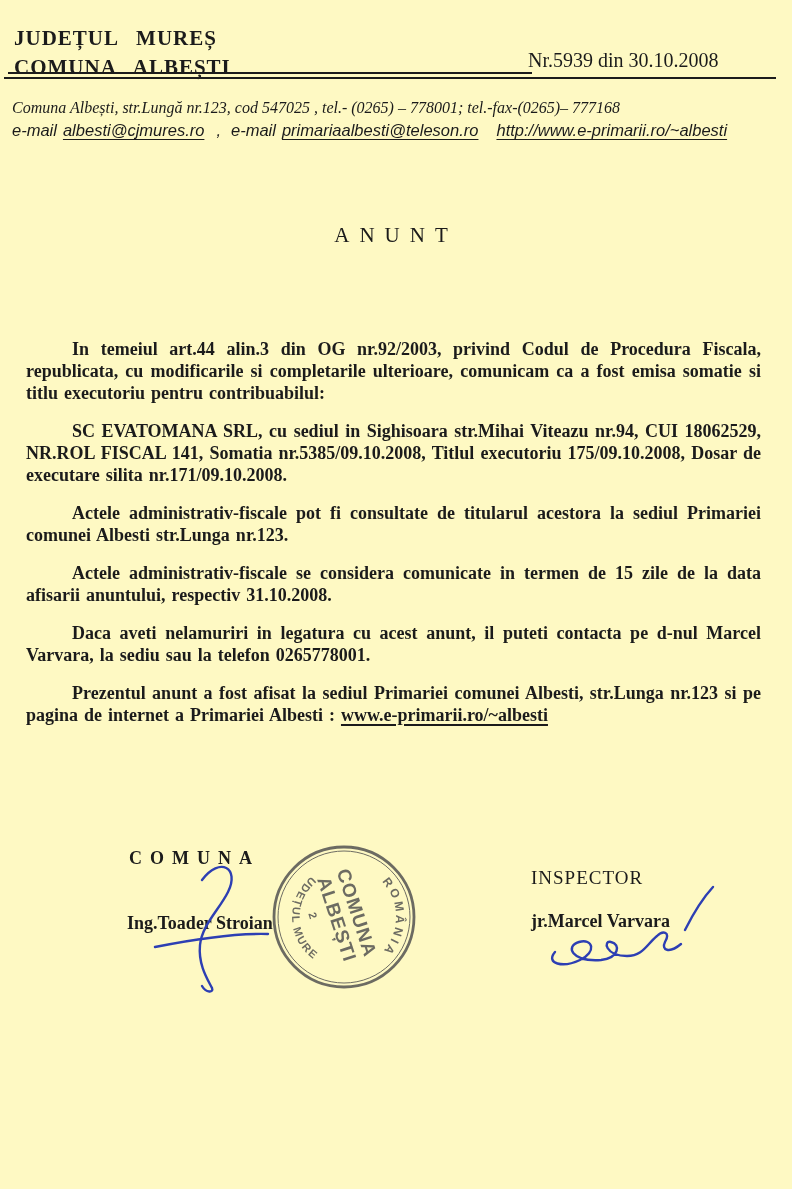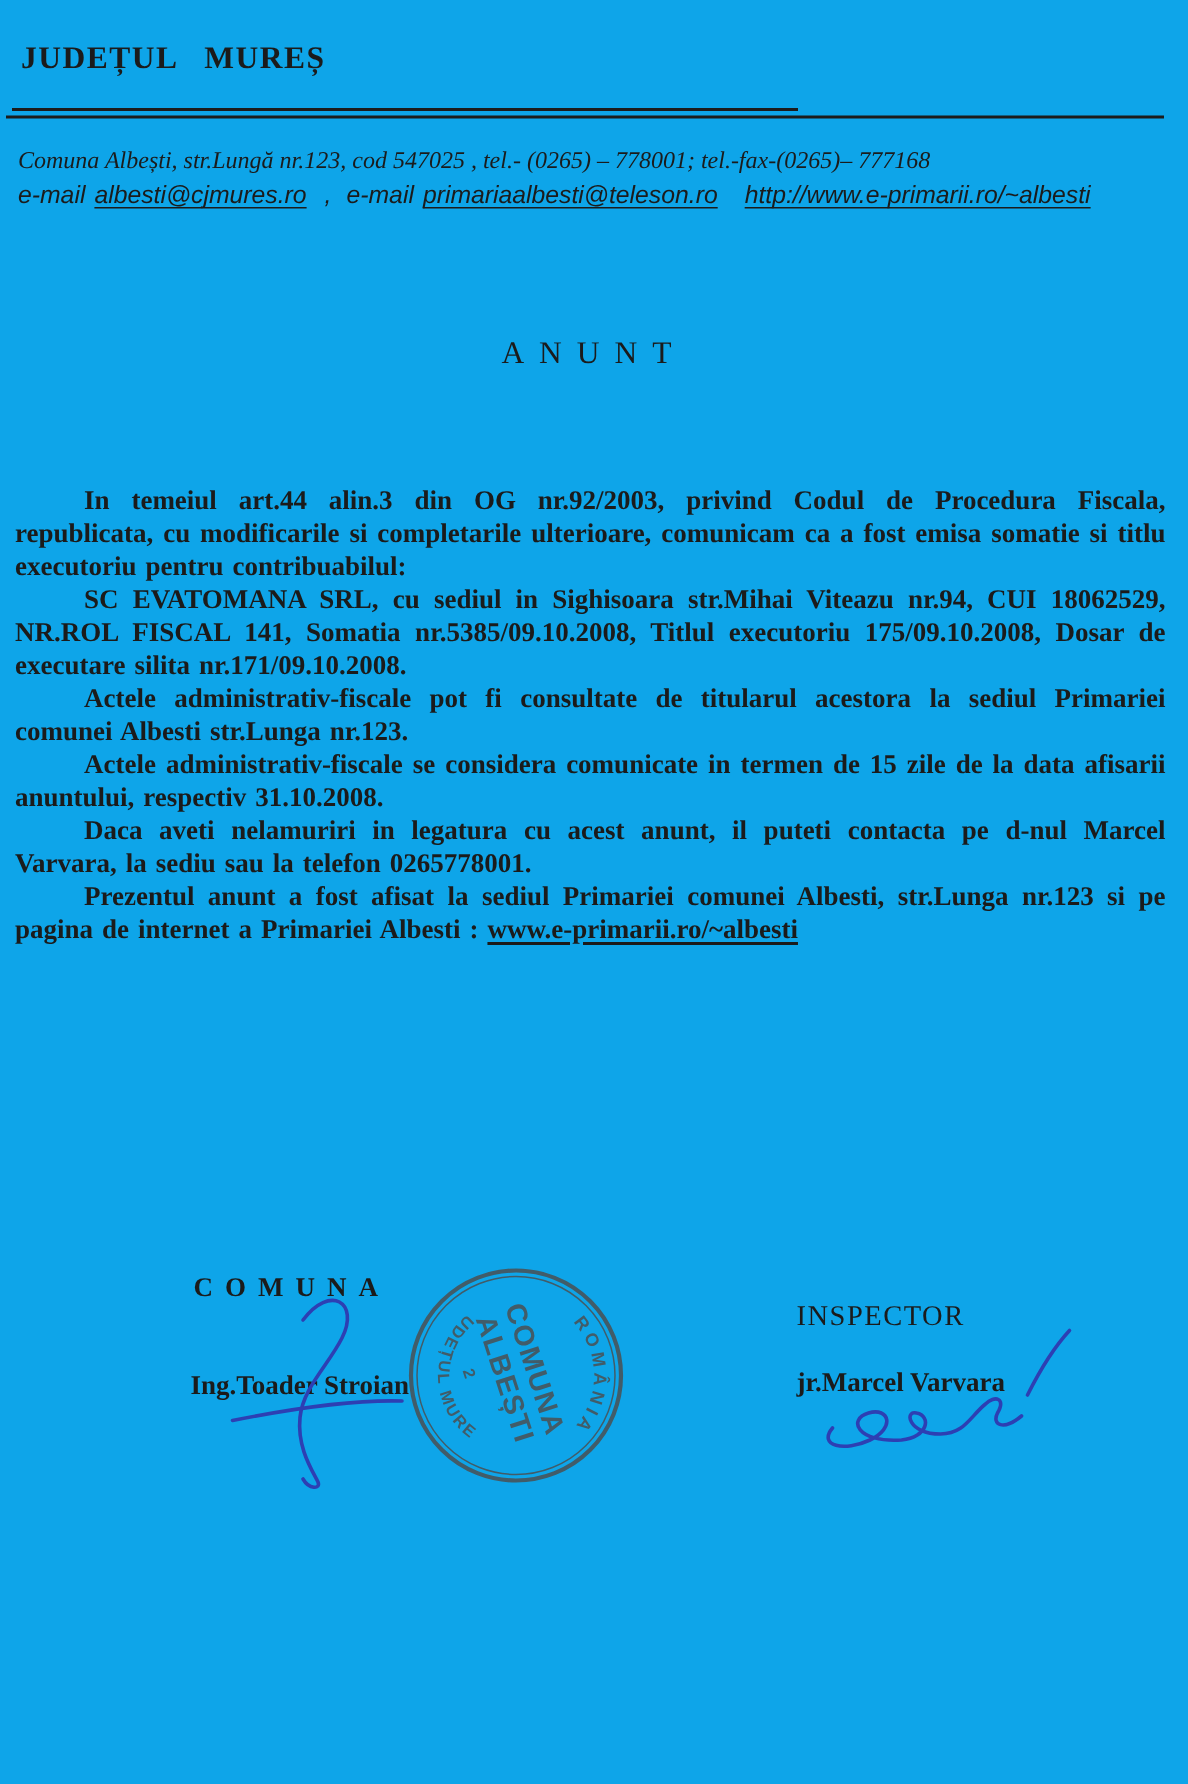--- a/index.html
+++ b/index.html
@@ -1,18 +1,18 @@
 <!DOCTYPE html>
 <html><head>
 <meta charset="utf-8">
 <style>
   html,body { margin:0; padding:0; background:#9a9a9a; }
   .page {
     position:relative; width:792px; height:1189px; margin:0 auto;
-    background:#0ea5e9; overflow:hidden;
+    background:#fef9c3; overflow:hidden;
     font-family:"Liberation Serif", serif; color:#1b1b1b;
   }
 
   
   .hdr-left { position:absolute; left:14px; top:24px; font-weight:bold;
               font-size:21px; line-height:29px; letter-spacing:1px; word-spacing:12px; }
   .hdr-num  { position:absolute; left:528px; top:49px; font-size:20px; }
   .rule-a   { position:absolute; left:8px;  top:72px; width:524px; height:2px; background:#1c1c1c; }
   .rule-b   { position:absolute; left:4px;  top:77px; width:772px; height:2px; background:#1c1c1c; }
 
@@ -25,21 +25,21 @@
   .mail { margin-left:6px; }
 
   
   .title { position:absolute; left:0; top:223px; width:100%; text-align:center;
            font-weight:normal; font-size:21px; letter-spacing:10px; }
 
   
   .body { position:absolute; left:10px; right:15px; top:322px;
           font-weight:bold; font-size:18px; line-height:22px;
           text-align:justify; word-spacing:1.5px; }
-  .body p { margin:0; text-indent:46px; }
+  .body p { margin:16px; text-indent:46px; }
   .mt20 { margin-top:20px; }
   .mt23 { margin-top:23px; }
   .link { text-decoration:underline; text-decoration-thickness:2px; text-underline-offset:3px; }
 
   
   .primar-role  { position:absolute; left:129px; top:848px; font-weight:bold; font-size:18px; letter-spacing:8px; }
   .primar-name  { position:absolute; left:127px; top:913px; font-weight:bold; font-size:18px; }
   .insp-role    { position:absolute; left:531px; top:867px; font-weight:normal; font-size:19px; letter-spacing:1px; }
   .insp-name    { position:absolute; left:531px; top:911px; font-weight:bold; font-size:18px; }
 
@@ -48,21 +48,23 @@
   .sig-left  { left:140px; top:850px; width:160px; height:150px; }
   .sig-right { left:535px; top:868px; width:215px; height:110px; }
 </style>
 </head>
 <body>
 
 <div class="page">
 
   <div class="hdr-left">
     <div>JUDEȚUL MUREȘ</div>
+    <div>COMUNA ALBEȘTI</div>
   </div>
+  <div class="hdr-num">Nr.5939 din 30.10.2008</div>
   <div class="rule-a"></div>
   <div class="rule-b"></div>
 
   <div class="addr1">Comuna Albești, str.Lungă nr.123, cod 547025 , tel.- (0265) – 778001; tel.-fax-(0265)– 777168</div>
 
   <div class="addr2">
     <span>e-mail</span><span class="mail u">albesti@cjmures.ro</span><span class="sep">,</span><span>e-mail</span><span class="mail u">primariaalbesti@teleson.ro</span><span class="web u">http://www.e-primarii.ro/~albesti</span>
   </div>
 
   <div class="title">ANUNT</div>

